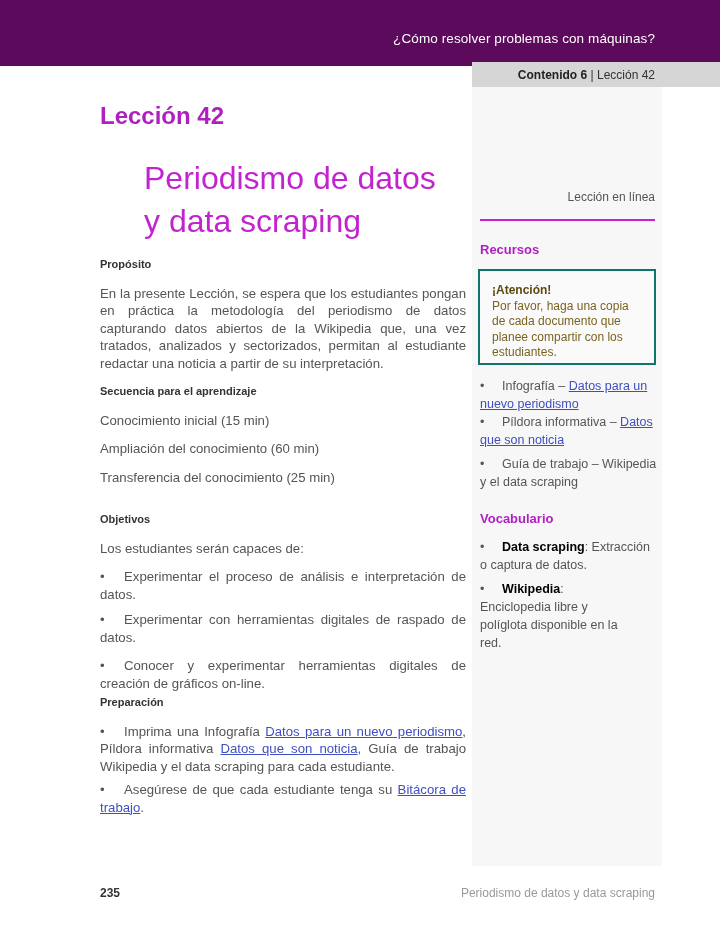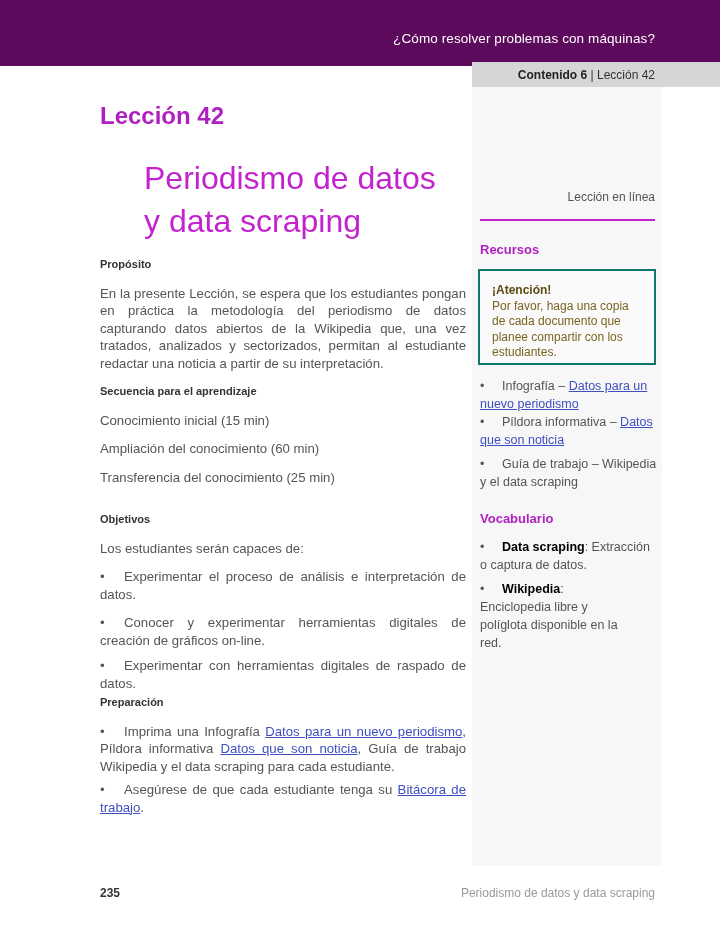--- a/index.html
+++ b/index.html
@@ -100,22 +100,22 @@
   <h3>Secuencia para el aprendizaje</h3>
   <p style="margin-top:11px;">Conocimiento inicial (15 min)</p>
   <p style="margin-top:11px;">Ampliación del conocimiento (60 min)</p>
   <p style="margin-top:11px;">Transferencia del conocimiento (25 min)</p>
 </div>
 
 <div class="main" style="top:511px;">
   <h3>Objetivos</h3>
   <p style="margin-top:11px;">Los estudiantes serán capaces de:</p>
   <p class="bullet" style="margin-top:11px;"><span class="dot">•</span><span>Experimentar el proceso de análisis e interpretación de datos.</span></p>
+  <p class="bullet" style="margin-top:8px;"><span class="dot">•</span><span>Experimentar con herramientas digitales de raspado de datos.</span></p>
   <p class="bullet" style="margin-top:11px;"><span class="dot">•</span><span>Conocer y experimentar herramientas digitales de creación de gráficos on-line.</span></p>
-  <p class="bullet" style="margin-top:8px;"><span class="dot">•</span><span>Experimentar con herramientas digitales de raspado de datos.</span></p>
 </div>
 
 <div class="main" style="top:694px;">
   <h3>Preparación</h3>
   <p class="bullet" style="margin-top:11px;"><span class="dot">•</span><span>Imprima una Infografía </span><a class="link">Datos para un nuevo periodismo</a><span>, Píldora informativa </span><a class="link">Datos que son noticia</a><span>, Guía de trabajo Wikipedia y el data scraping para cada estudiante.</span></p>
   <p class="bullet" style="margin-top:6px;"><span class="dot">•</span><span>Asegúrese de que cada estudiante tenga su </span><a class="link">Bitácora de trabajo</a><span>.</span></p>
 </div>
 
 <div class="sb-online">Lección en línea</div>
 <div class="sb-divider"></div>

